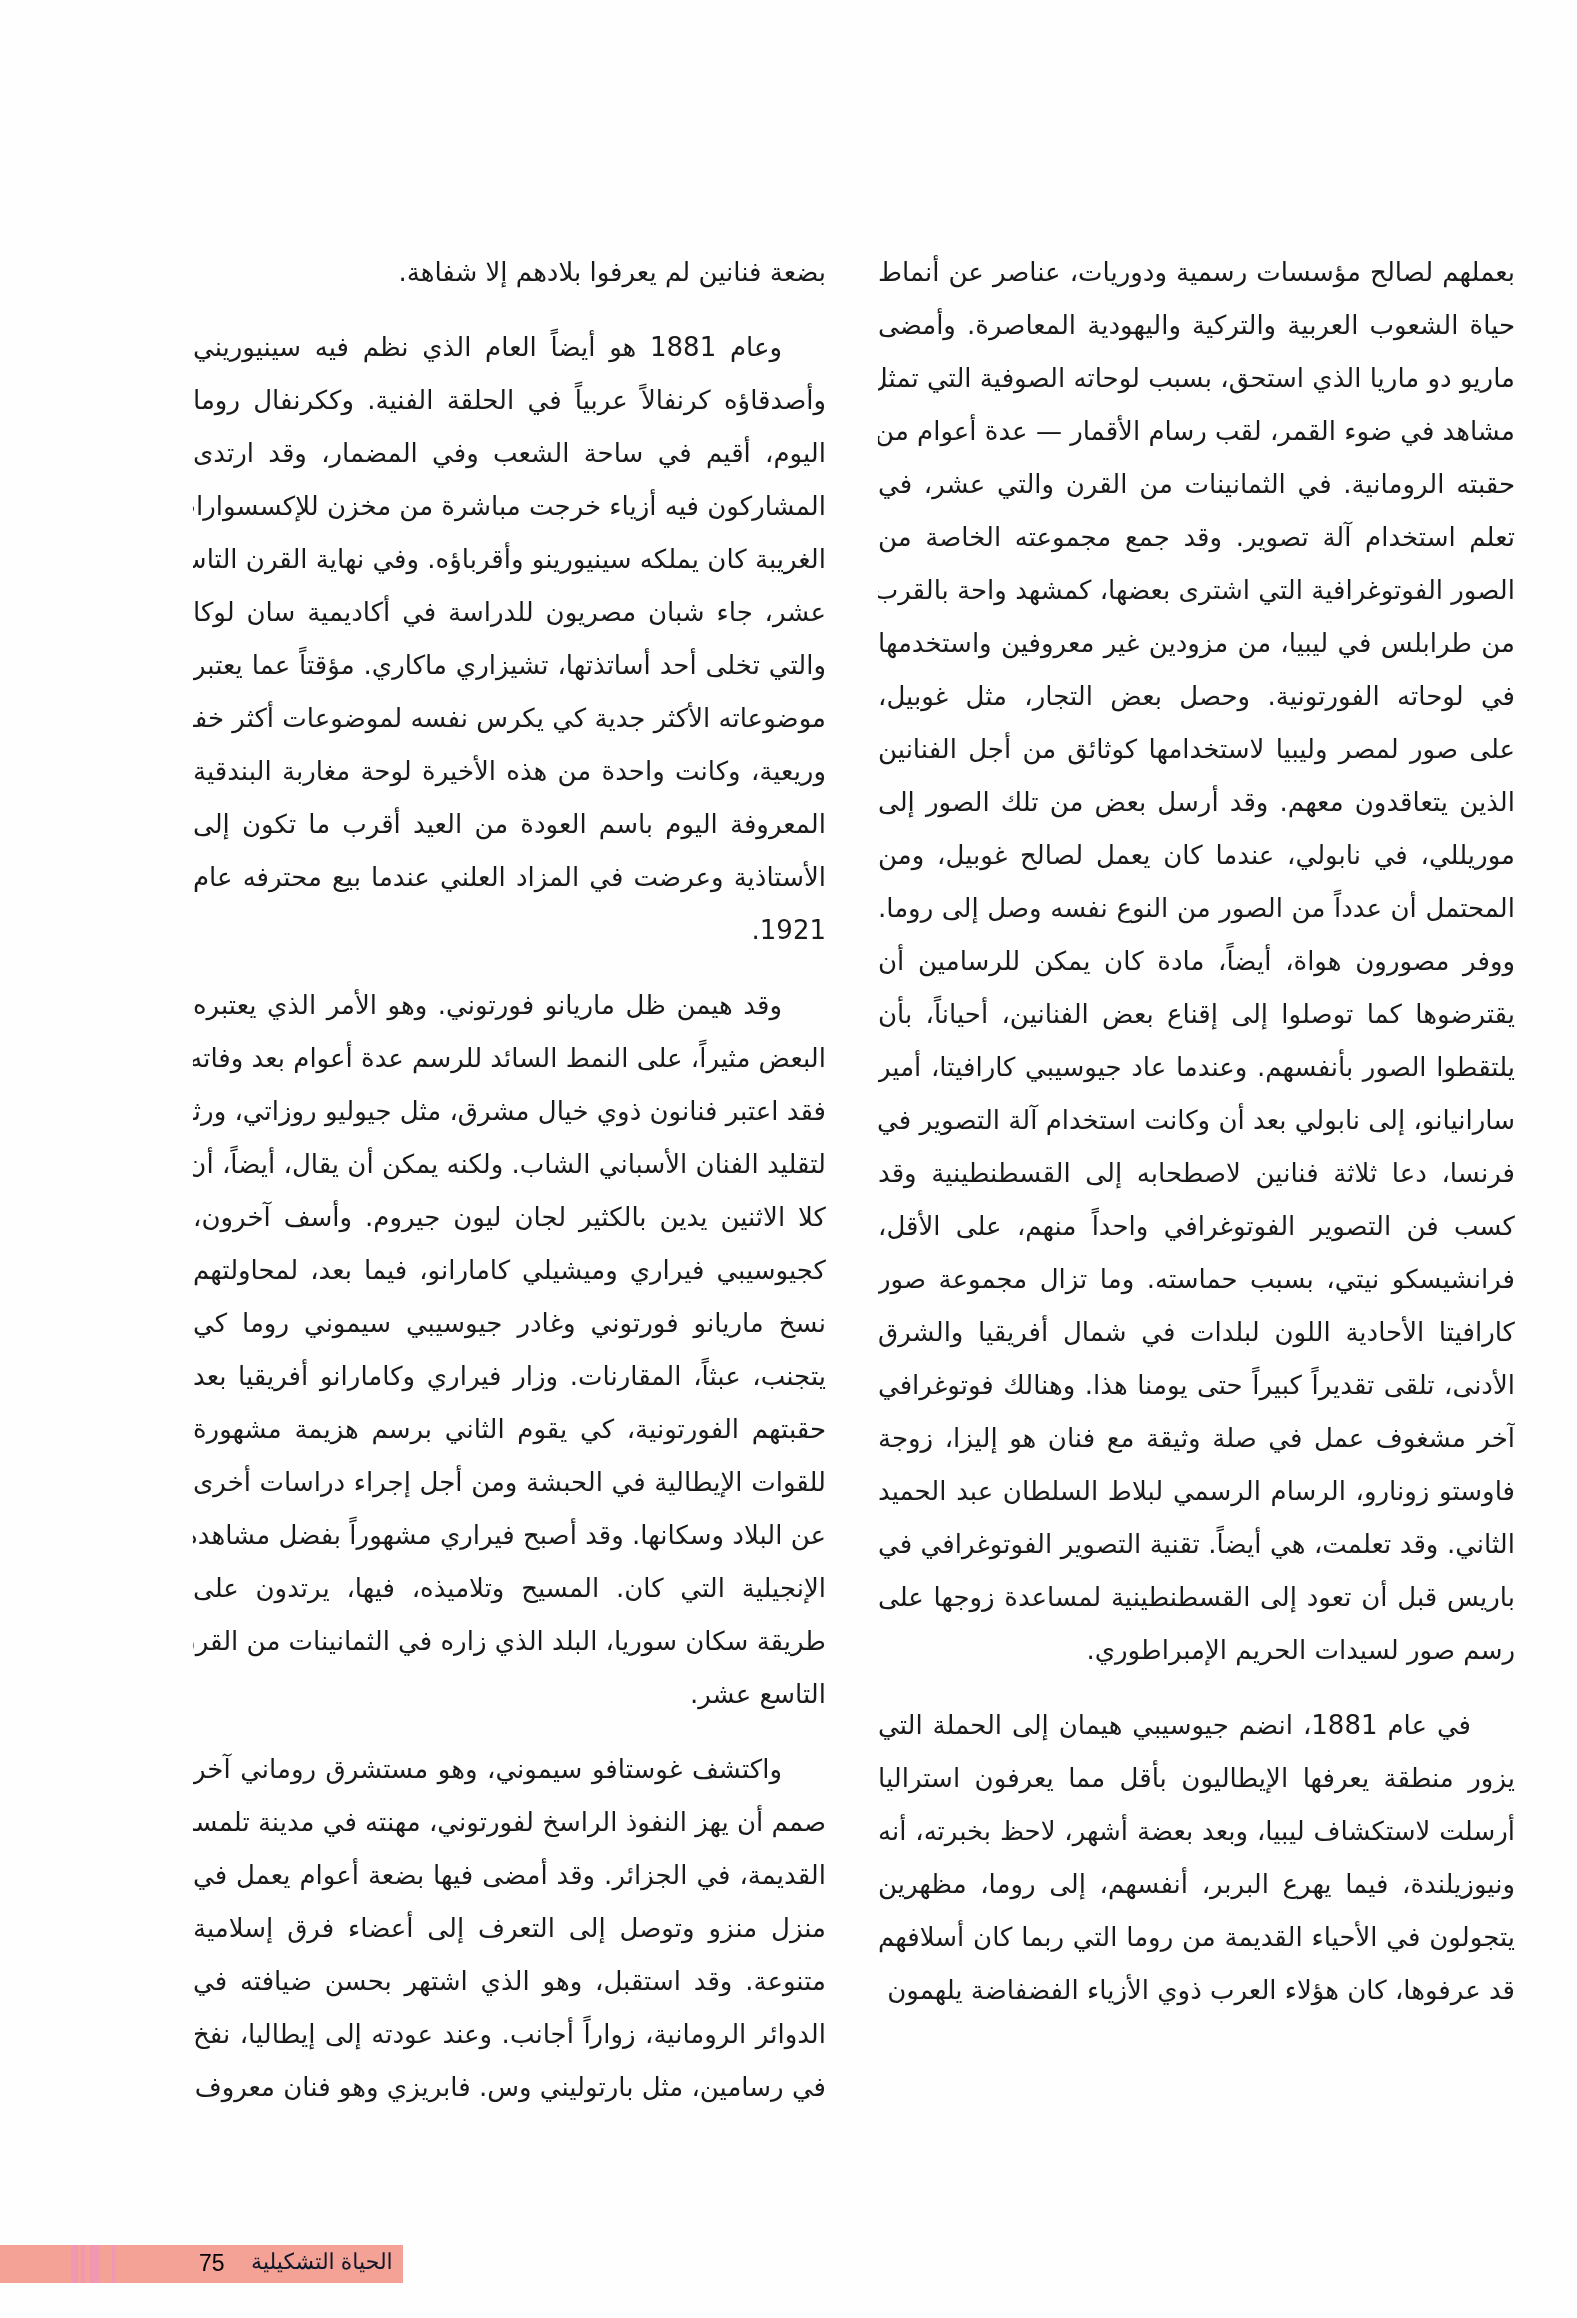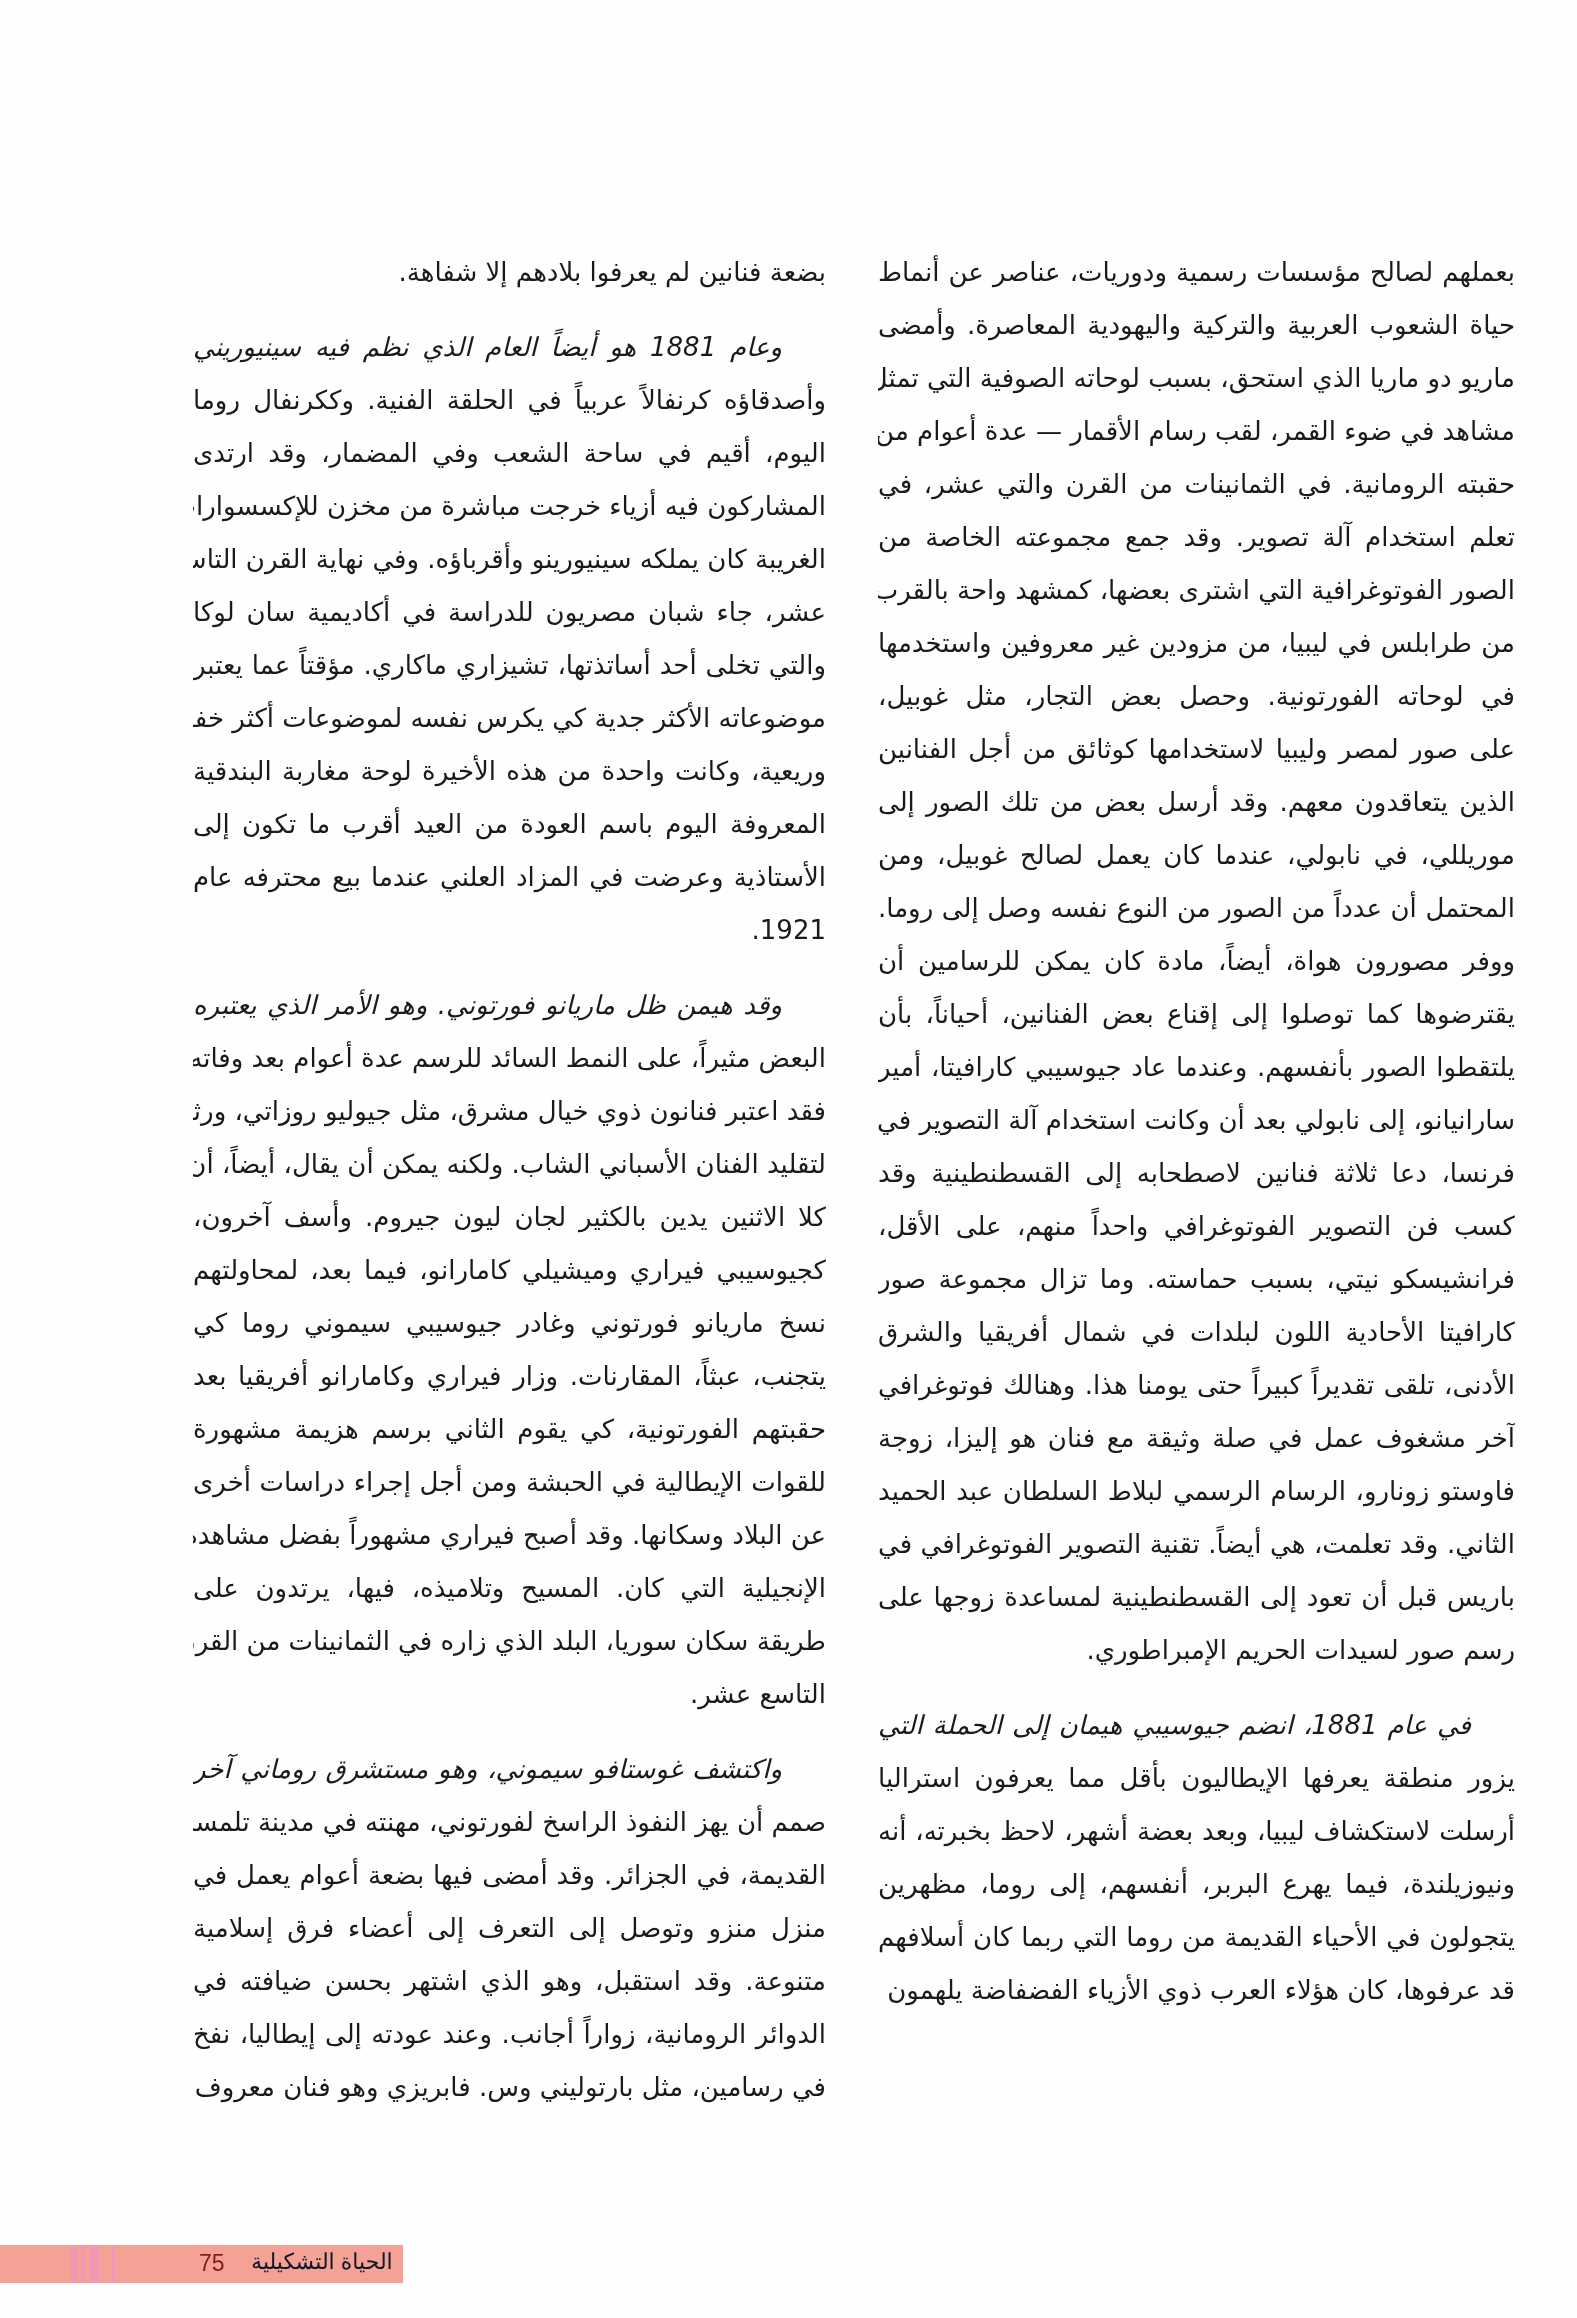--- a/index.html
+++ b/index.html
@@ -34,21 +34,21 @@
       margin: 0 0 22px 0;
     }
     .line {
       display: block;
       height: 53px;
       white-space: nowrap;
       text-align: justify;
       text-align-last: justify;
       overflow: hidden;
     }
-    .line.first { padding-right: 44px; font-style: italic; }
+    .line.first { padding-right: 44px; }
     .line.last  { text-align-last: right; }
     .footer-bar {
       position: absolute;
       left: 0;
       top: 2245px;
       width: 403px;
       height: 38px;
       background: #f4a196;
       overflow: hidden;
     }
@@ -68,21 +68,21 @@
       font-size: 22px;
       color: #0f172a;
       letter-spacing: 0.4px;
     }
     .footer-page {
       position: absolute;
       left: 199px;
       top: 5.1px;
       font-family: "Liberation Sans", sans-serif;
       font-size: 23px;
-      color: #7f1d1d;
+      color: #000000;
     }
   </style>
 </head>
 <body>
 
 <div class="page">
 
   <div class="column col-right" id="col-right">
       <div class="para">
         <span class="line">بعملهم لصالح مؤسسات رسمية ودوريات، عناصر عن أنماط</span>

